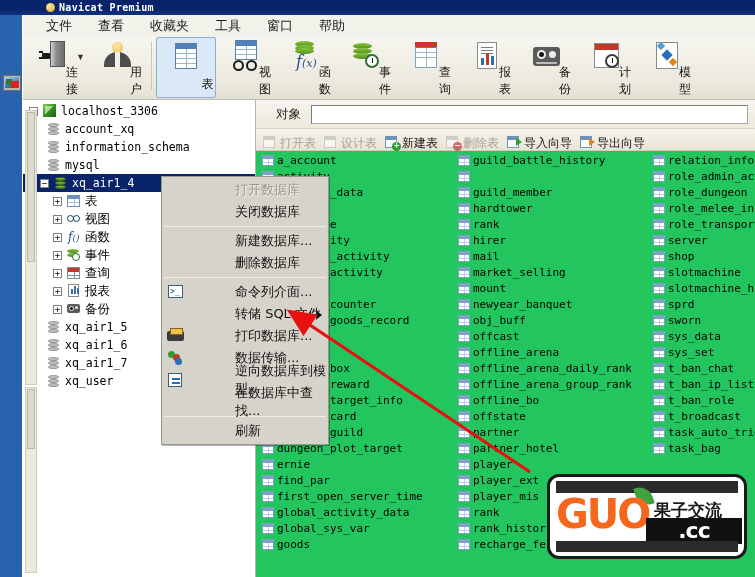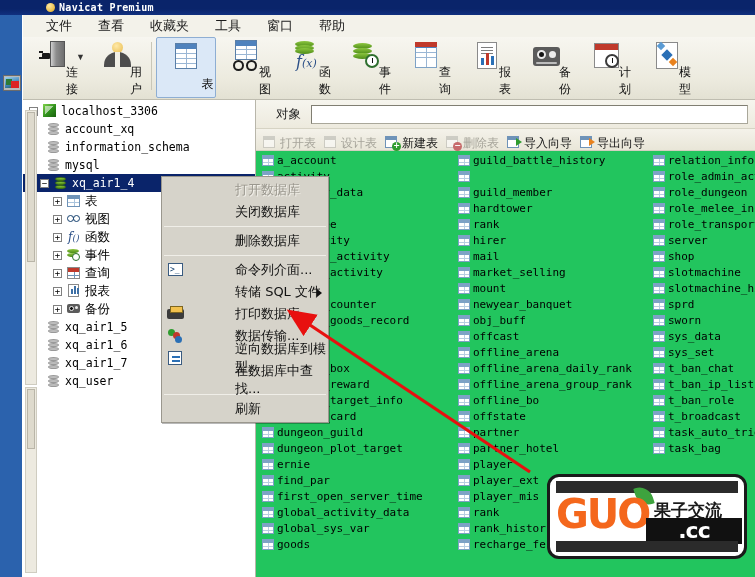--- a/index.html
+++ b/index.html
@@ -1281,20 +1281,24 @@
         <span class="cmi"></span>
         <span class="ctext">打开数据库</span>
       </div>
       <div class="ci">
         <span class="cmi"></span>
         <span class="ctext">关闭数据库</span>
       </div>
       <div class="sepx"></div>
       <div class="ci">
         <span class="cmi"></span>
+        <span class="ctext">新建数据库...</span>
+      </div>
+      <div class="ci">
+        <span class="cmi"></span>
         <span class="ctext">删除数据库</span>
       </div>
       <div class="sepx"></div>
       <div class="ci">
         <span class="cmi">
           <span class="cm-cli">&gt;_</span>
         </span>
         <span class="ctext">命令列介面...</span>
       </div>
       <div class="ci">

